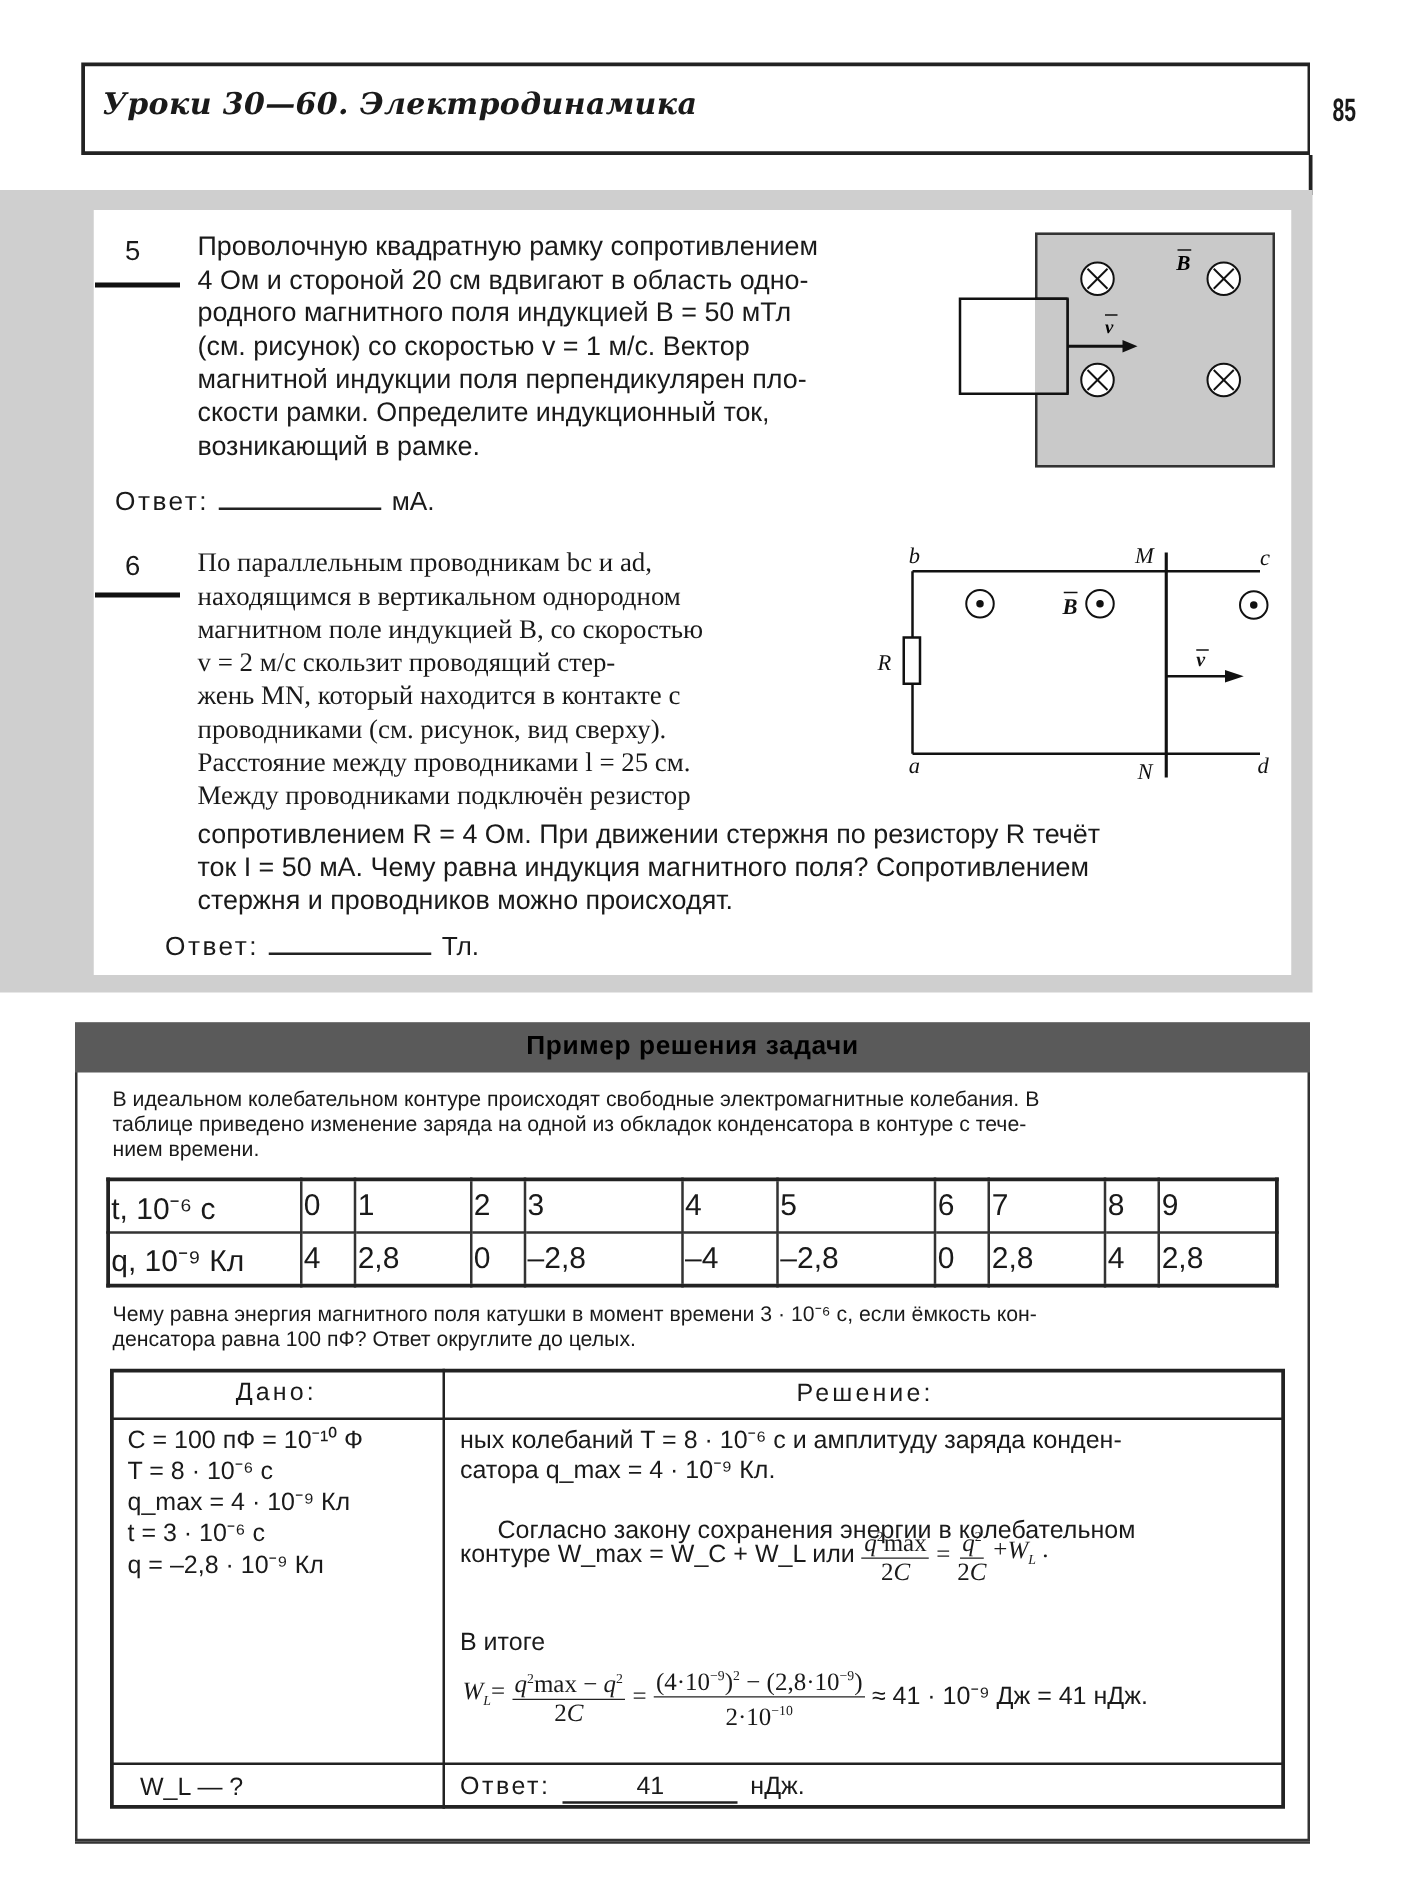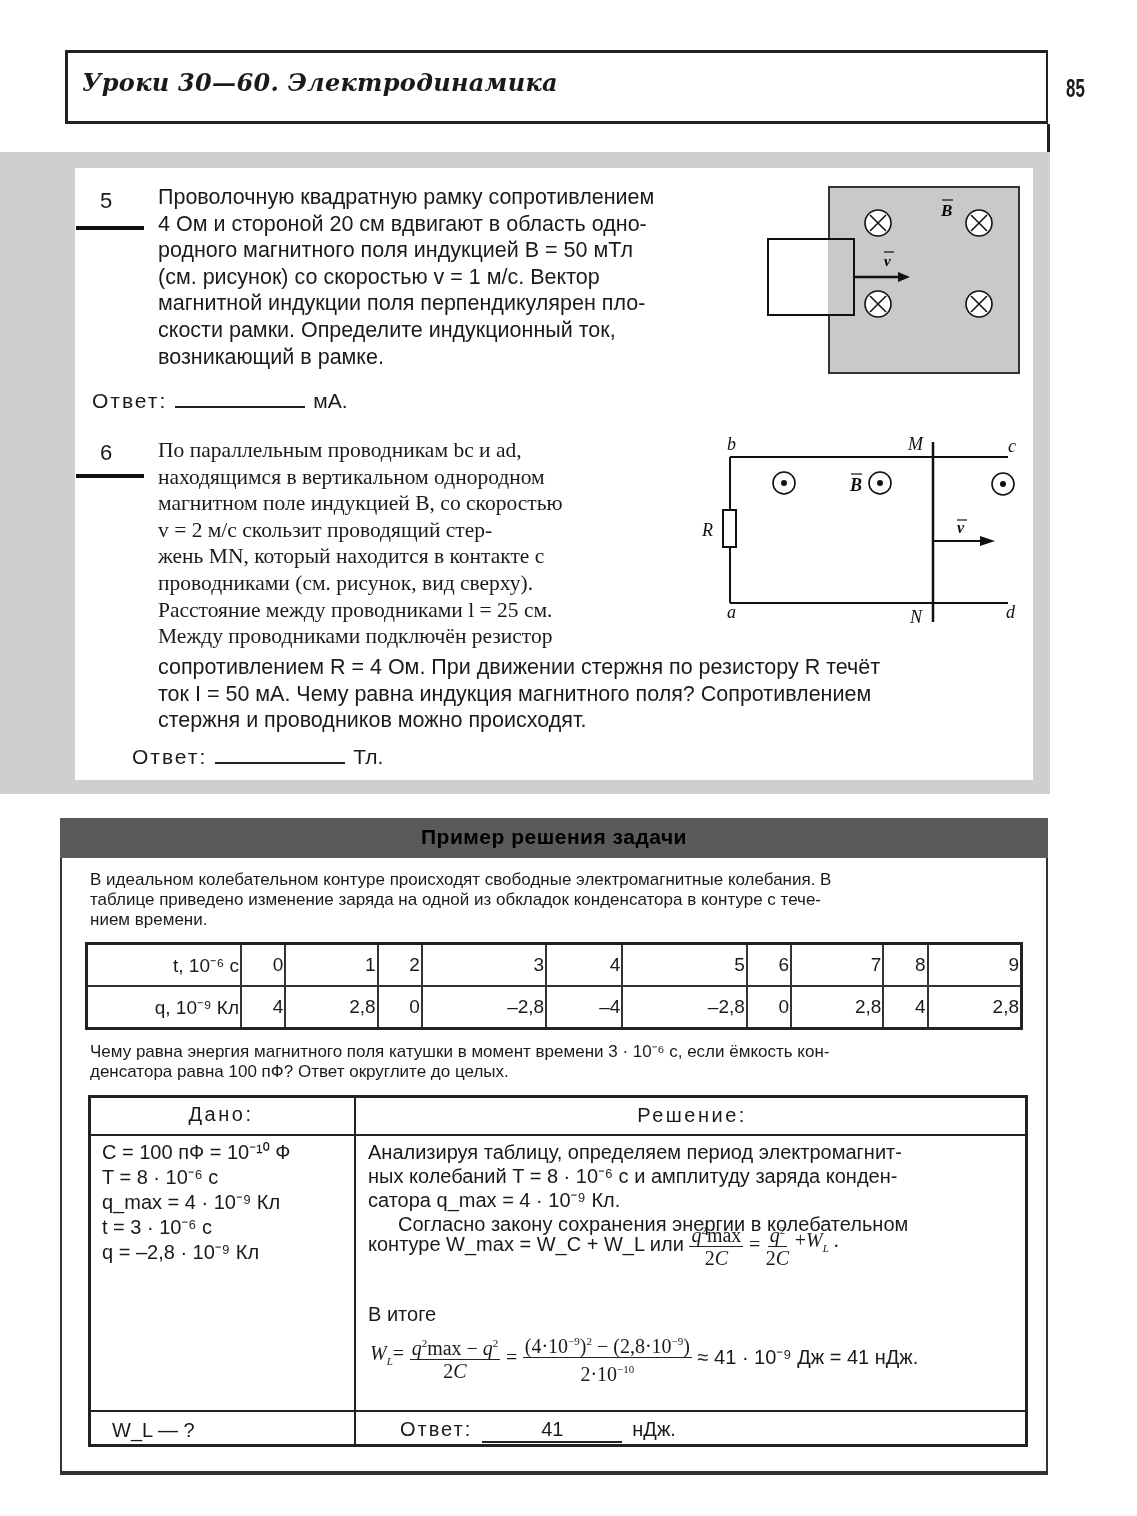--- a/index.html
+++ b/index.html
@@ -18,21 +18,21 @@
   .answer { font-size:21px; letter-spacing:2px; }
   .answer .blank { display:inline-block; width:130px; border-bottom:2px solid #222; height:18px; vertical-align:baseline; margin:0 8px; }
   .answer .unit { letter-spacing:0; }
   .fig5 { left:828px; top:186px; width:192px; height:188px; background:#c9c9c9; border:2px solid #333; box-sizing:border-box; }
   .fig-svg { overflow:visible; }
   .example-box { left:60px; top:818px; width:988px; height:655px; border:2px solid #333; box-sizing:border-box; }
   .example-head { left:60px; top:818px; width:988px; height:40px; background:#5a5a5a; }
   .example-title { left:60px; top:825px; width:988px; text-align:center; color:#000000; font-weight:bold; font-size:21px; letter-spacing:0.5px; }
   .small-text { font-size:17px; line-height:20px; text-align:justify; }
   table.qt { border-collapse:collapse; position:absolute; left:85px; top:942px; width:938px; }
-  table.qt td { border:2px solid #333; height:38px; text-align:right; font-size:19px; }
+  table.qt td { border:2px solid #333; height:38px; text-align:left; font-size:24px; }
   table.qt tr { }
   table.qt { border:3px solid #222; }
   .given-table { left:88px; top:1095px; width:940px; height:352px; border:3px solid #222; box-sizing:border-box; }
   .col-div { left:354px; top:1095px; width:2px; height:352px; background:#222; }
   .row-div1 { left:88px; top:1134px; width:940px; height:2px; background:#222; }
   .row-div2 { left:88px; top:1410px; width:940px; height:2px; background:#222; }
   .th { font-size:20px; letter-spacing:2.5px; text-align:center; }
   .given { font-size:20px; line-height:25px; }
   .sol { font-size:20px; line-height:24px; text-align:justify; }
   .sol i, .frm i { font-family:"Liberation Serif", serif; }
@@ -206,21 +206,20 @@
 
 <div class="abs given" style="left:102px;top:1140px;width:250px;">
   <div>C = 100 пФ = 10⁻¹⁰ Ф</div>
   <div>T = 8 · 10⁻⁶ с</div>
   <div>q_max = 4 · 10⁻⁹ Кл</div>
   <div>t = 3 · 10⁻⁶ с</div>
   <div>q = –2,8 · 10⁻⁹ Кл</div>
 </div>
 
 <div class="abs sol" style="left:368px;top:1140px;width:648px;">
-  <div>Анализируя таблицу, определяем период электромагнит-</div>
   <div>ных колебаний T = 8 · 10⁻⁶ с и амплитуду заряда конден-</div>
   <div>сатора q_max = 4 · 10⁻⁹ Кл.</div>
 </div>
 <div class="abs sol" style="left:398px;top:1212px;width:618px;">Согласно закону сохранения энергии в колебательном</div>
 <div class="abs sol" style="left:368px;top:1219px;width:648px;white-space:nowrap;">
   <span style="vertical-align:middle;">контуре W_max = W_C + W_L или</span>
   <span class="frac">
       <span class="n"><i>q</i><sup style="font-size:11px">2</sup>max</span>
       <span class="d">2<i>C</i></span>
     </span>
@@ -240,17 +239,17 @@
     </span>
   <span style="vertical-align:middle;font-family:'Liberation Serif',serif;">=</span>
   <span class="frac">
       <span class="n">(4·10<sup style="font-size:11px">−9</sup>)<sup style="font-size:11px">2</sup> − (2,8·10<sup style="font-size:11px">−9</sup>)</span>
       <span class="d">2·10<sup style="font-size:11px">−10</sup></span>
     </span>
   <span style="vertical-align:middle;">≈ 41 · 10⁻⁹ Дж = 41 нДж.</span>
 </div>
 
 <div class="abs given" style="left:112px;top:1418px;">W_L — ?</div>
-<div class="abs answer" style="left:368px;top:1418px;font-size:20px;margin-left:32px;">
+<div class="abs answer" style="left:368px;top:1418px;font-size:20px;">
   <span>Ответ:</span><span style="display:inline-block;width:140px;border-bottom:2px solid #222;text-align:center;margin:0 10px;letter-spacing:0;">41</span><span class="unit">нДж.</span>
 </div>
 
 <div class="abs bottom-rule"></div>
 
 </body></html>

